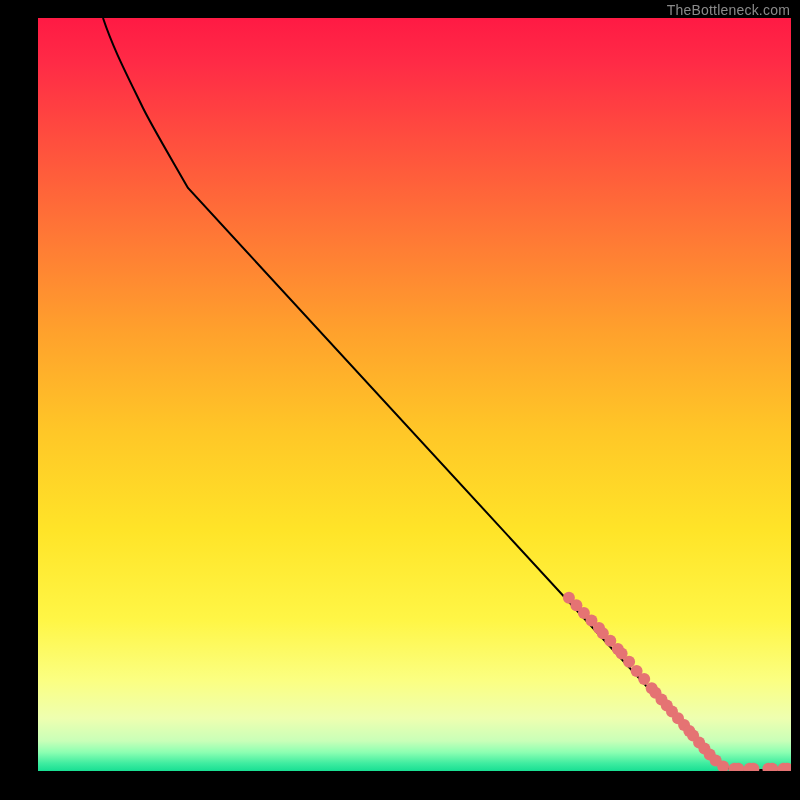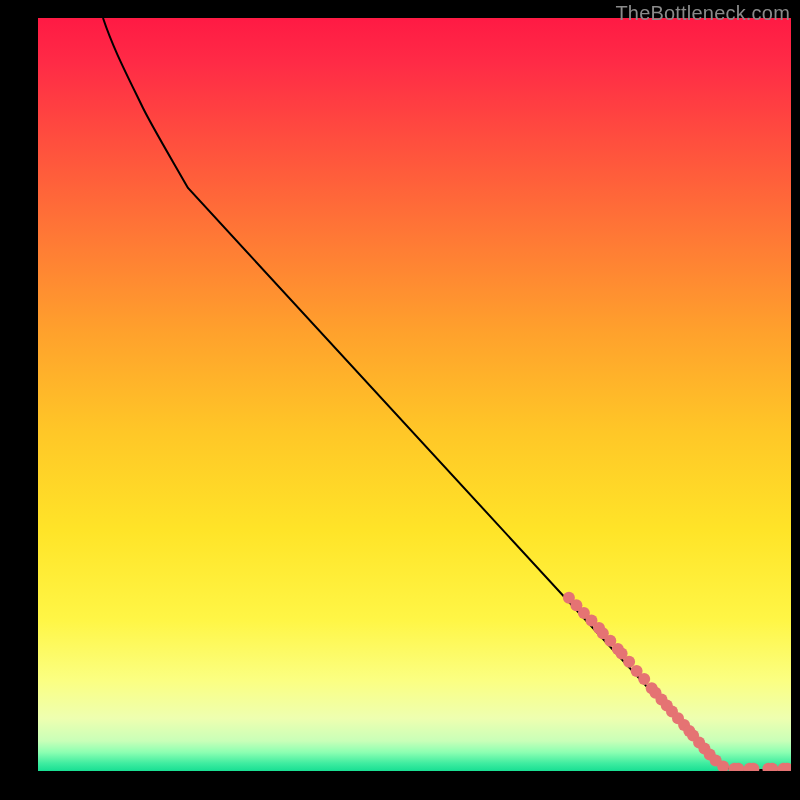--- a/index.html
+++ b/index.html
@@ -32,21 +32,21 @@
     left: 0;
     top: 0;
     width: 100%;
     height: 100%;
   }
   .watermark {
     position: absolute;
     top: 2px;
     right: 10px;
     color: #8a8a8a;
-    font-size: 20px;
+    font-size: 14px;
     letter-spacing: 0.2px;
     font-weight: 400;
   }
   svg.curve {
     position: absolute;
     left: 0;
     top: 0;
     width: 100%;
     height: 100%;
     overflow: visible;

